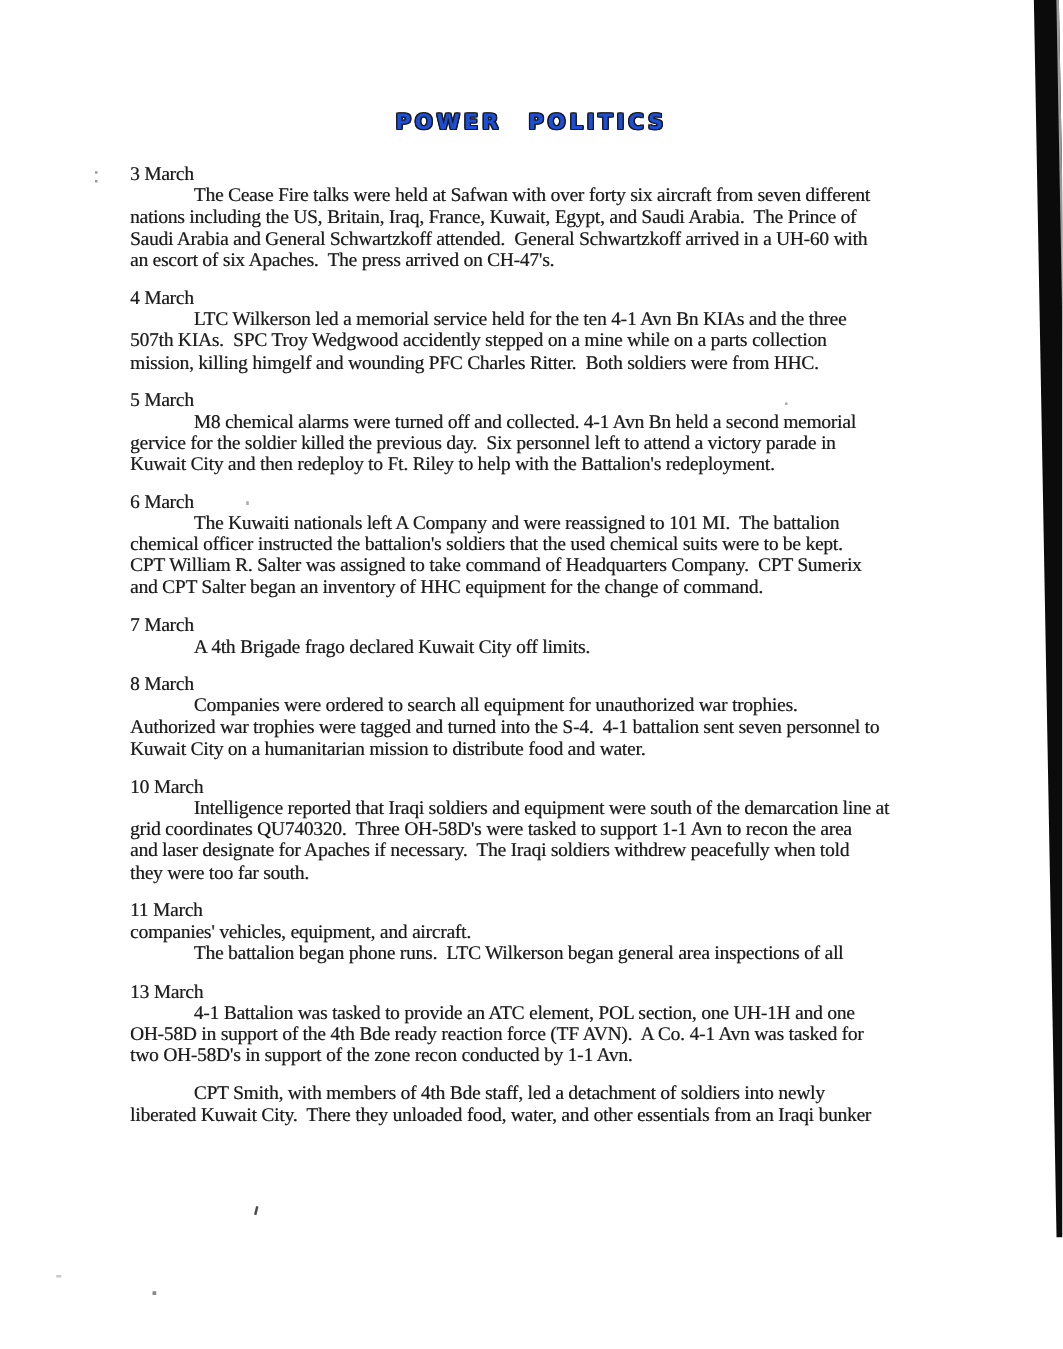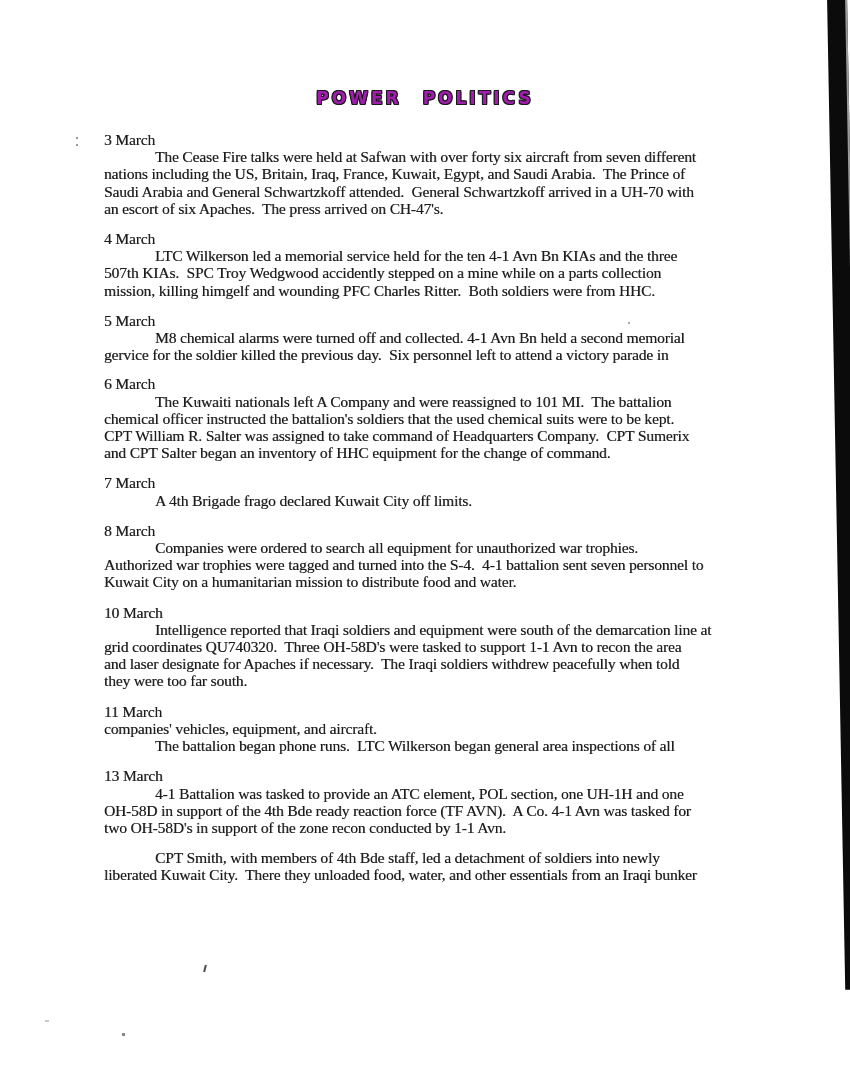--- a/index.html
+++ b/index.html
@@ -22,21 +22,21 @@
     position: absolute;
     top: 88px;
     left: 0;
     right: 0;
     text-align: center;
     font-family: "DejaVu Sans", sans-serif;
     font-weight: bold;
     font-size: 17px;
     letter-spacing: 3px;
     word-spacing: 12px;
-    color: #a21caf;
+    color: #1d4ed8;
     text-shadow:
       -1px 0 0 #1a1a1a, 1px 0 0 #1a1a1a,
       0 -1px 0 #1a1a1a, 0 1px 0 #1a1a1a,
       -1px -1px 0 #1a1a1a, 1px -1px 0 #1a1a1a,
       -1px 1px 0 #1a1a1a, 1px 1px 0 #1a1a1a;
   }
 
   .entries {
     position: absolute;
     top: 131px;
@@ -90,39 +90,40 @@
 <div class="page">
 
   <div class="doc-title">POWER POLITICS</div>
 
   <div class="entries">
     <div class="entry">
       <div class="entry-date">3 March</div>
       <div class="entry-lines">
           <div class="line first">The Cease Fire talks were held at Safwan with over forty six aircraft from seven different</div>
           <div class="line">nations including the US, Britain, Iraq, France, Kuwait, Egypt, and Saudi Arabia.  The Prince of</div>
-          <div class="line">Saudi Arabia and General Schwartzkoff attended.  General Schwartzkoff arrived in a UH-70 with</div>
+          <div class="line">Saudi Arabia and General Schwartzkoff attended.  General Schwartzkoff arrived in a UH-60 with</div>
           <div class="line">an escort of six Apaches.  The press arrived on CH-47's.</div>
         </div>
     </div>
 
     <div class="entry">
       <div class="entry-date">4 March</div>
       <div class="entry-lines">
           <div class="line first">LTC Wilkerson led a memorial service held for the ten 4-1 Avn Bn KIAs and the three</div>
           <div class="line">507th KIAs.  SPC Troy Wedgwood accidently stepped on a mine while on a parts collection</div>
           <div class="line">mission, killing himgelf and wounding PFC Charles Ritter.  Both soldiers were from HHC.</div>
         </div>
     </div>
 
     <div class="entry extra-gap">
       <div class="entry-date">5 March</div>
       <div class="entry-lines">
           <div class="line first">M8 chemical alarms were turned off and collected. 4-1 Avn Bn held a second memorial</div>
           <div class="line">gervice for the soldier killed the previous day.  Six personnel left to attend a victory parade in</div>
+          <div class="line">Kuwait City and then redeploy to Ft. Riley to help with the Battalion's redeployment.</div>
         </div>
     </div>
 
     <div class="entry">
       <div class="entry-date">6 March</div>
       <div class="entry-lines">
           <div class="line first">The Kuwaiti nationals left A Company and were reassigned to 101 MI.  The battalion</div>
           <div class="line">chemical officer instructed the battalion's soldiers that the used chemical suits were to be kept.</div>
           <div class="line">CPT William R. Salter was assigned to take command of Headquarters Company.  CPT Sumerix</div>
           <div class="line">and CPT Salter began an inventory of HHC equipment for the change of command.</div>

